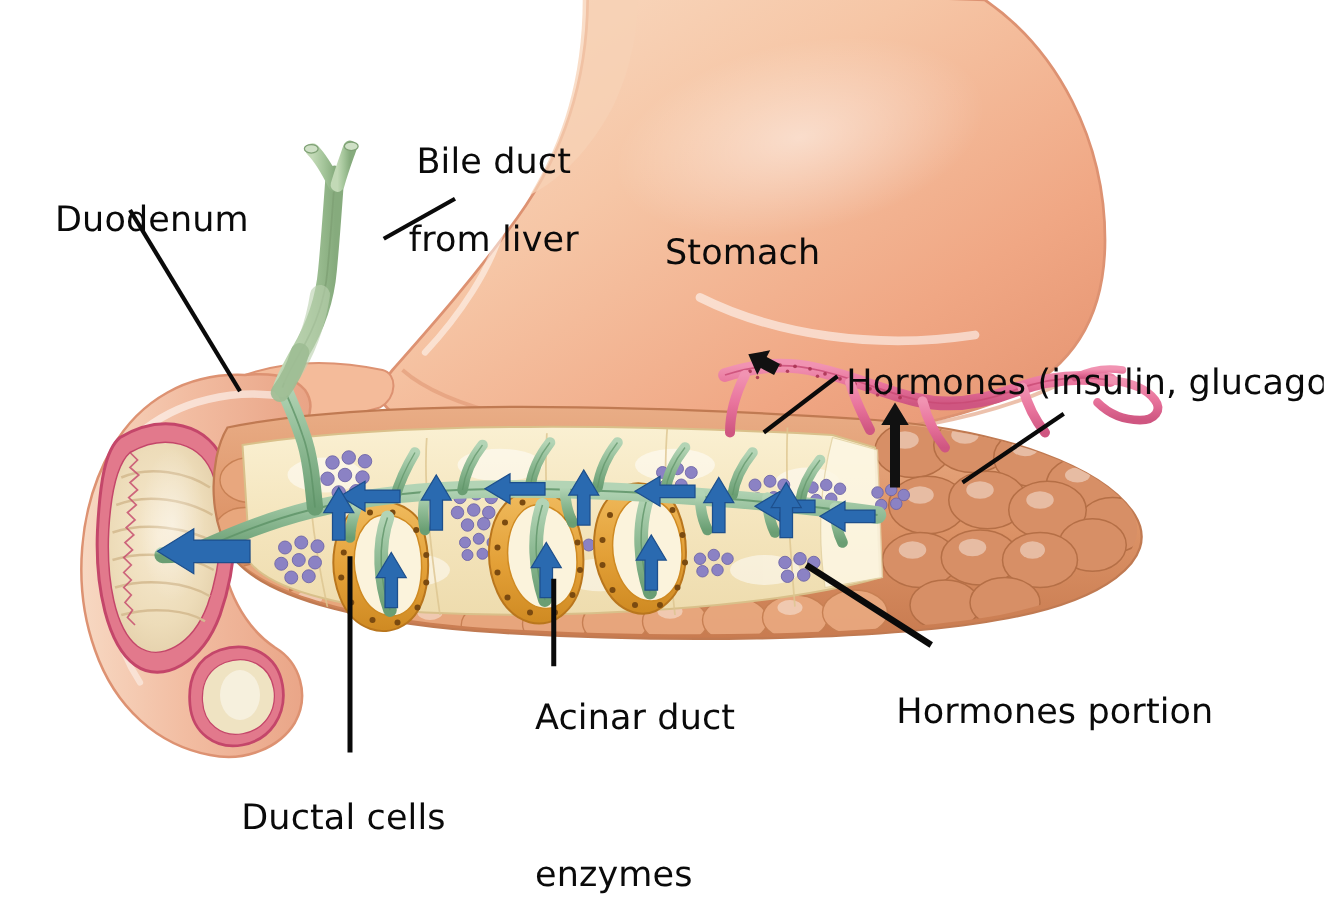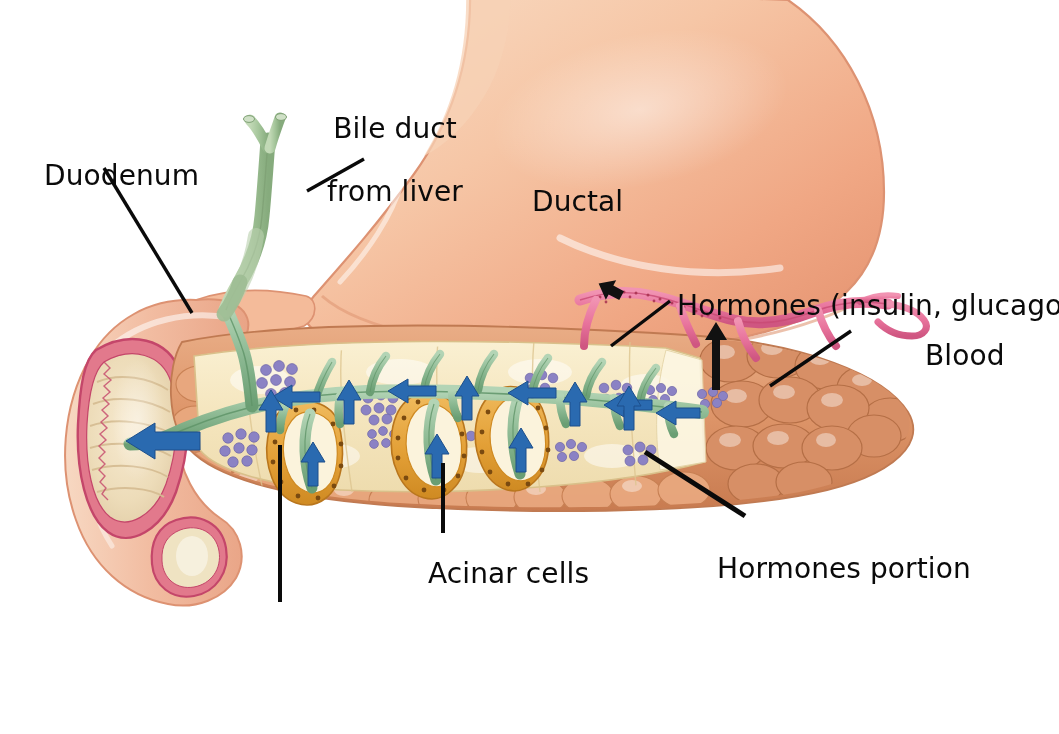--- a/index.html
+++ b/index.html
@@ -541,40 +541,38 @@
   <div class="lbl" id="l-duodenum">
     <span>Duodenum</span>
   </div>
 
   <div class="lbl" id="l-bileduct">
     <span>Bile duct</span><br>
     <span>from liver</span>
   </div>
 
   <div class="lbl" id="l-stomach">
-    <span>Ductal</span>
+    <span>Stomach</span>
   </div>
 
   <div class="lbl" id="l-hormones">
     <span>Hormones (insulin, glucagon)</span>
   </div>
 
-  <div class="lbl" id="l-blood">
-    <span>Blood</span>
-  </div>
 
   <div class="lbl" id="l-endo">
     <span>Hormones portion</span><br>
     <br>
   </div>
 
   <div class="lbl" id="l-acinar">
-    <span>Acinar cells</span><br>
+    <span>Acinar duct</span><br>
     <br>
+    <span>enzymes</span>
   </div>
 
   <div class="lbl" id="l-ductal">
-    <br>
+    <span>Ductal cells</span><br>
     <br>
     
   </div>
 
 </div>
 
 </body></html>

